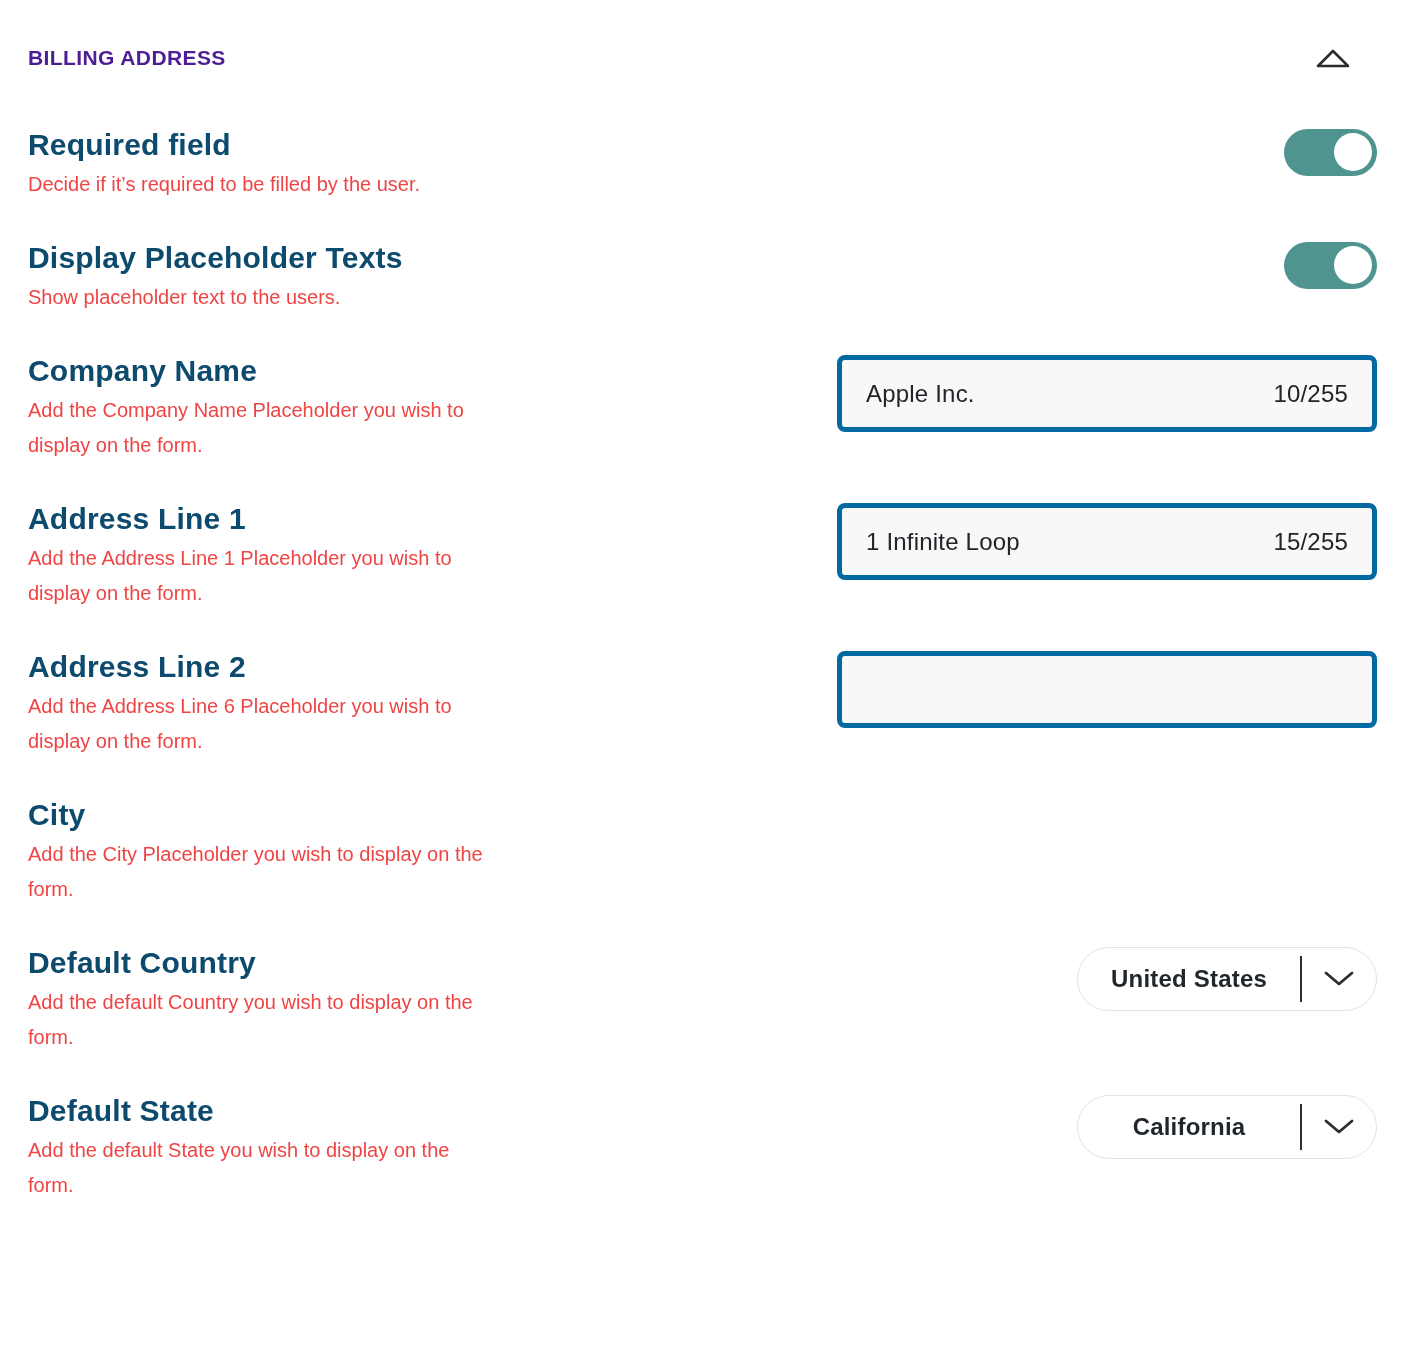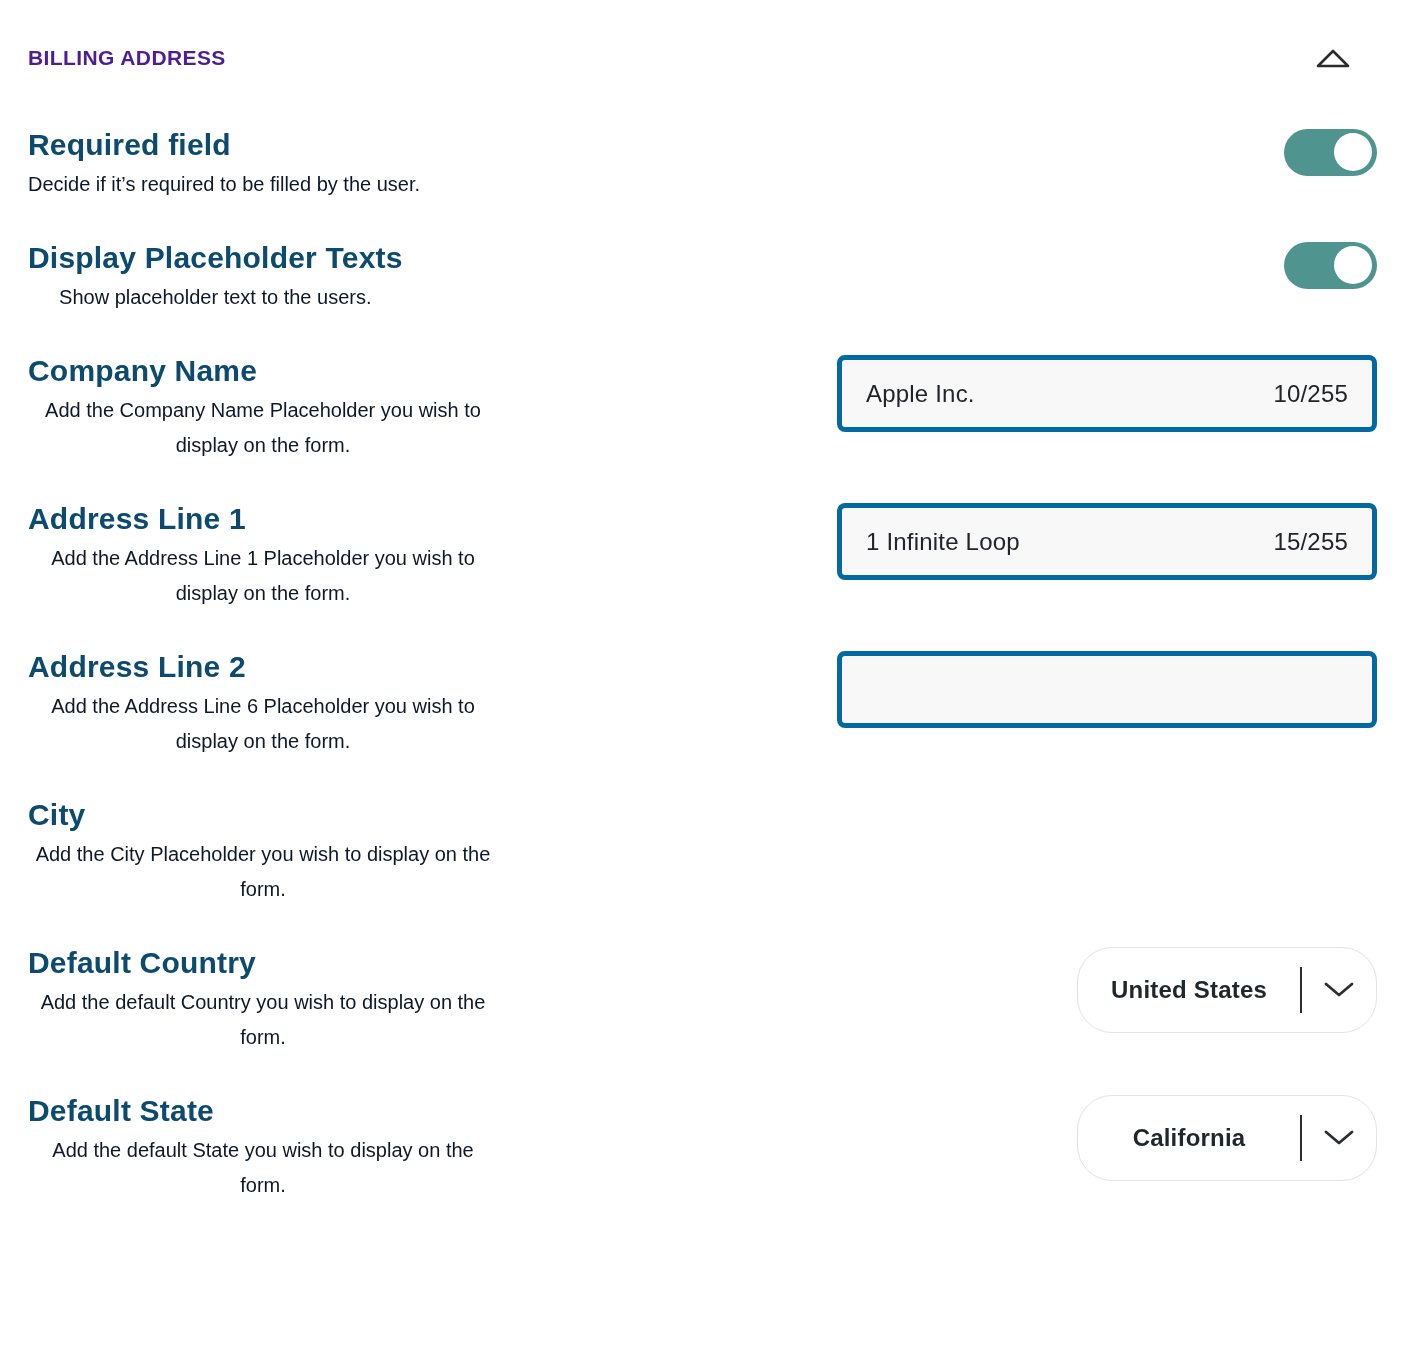--- a/index.html
+++ b/index.html
@@ -48,22 +48,21 @@
     font-size: 30px;
     line-height: 36px;
     font-weight: bold;
     color: #0c4a6e;
     letter-spacing: 0.2px;
   }
   .row-text p {
     margin: 0;
     font-size: 20px;
     line-height: 35px;
-    color: #0f172a;
-    text-align: center;
+    color: #ef4444;
   }
   .row-text p.narrow { max-width: 470px; }
 
   
   .toggle {
     position: relative;
     width: 93px;
     height: 47px;
     border-radius: 24px;
     background: #4f948f;
@@ -98,21 +97,21 @@
     font-size: 24px;
     color: #212529;
     cursor: text;
   }
   .text-input .value { letter-spacing: 0.2px; }
   .text-input .counter { letter-spacing: 0.2px; }
 
   
   .pill-select {
     width: 300px;
-    height: 86px;
+    height: 64px;
     background: #ffffff;
     border: 1px solid #e3e3e5;
     border-radius: 35px;
     display: flex;
     align-items: center;
     margin-top: 2px;
     flex-shrink: 0;
     cursor: pointer;
   }
   .pill-value {

